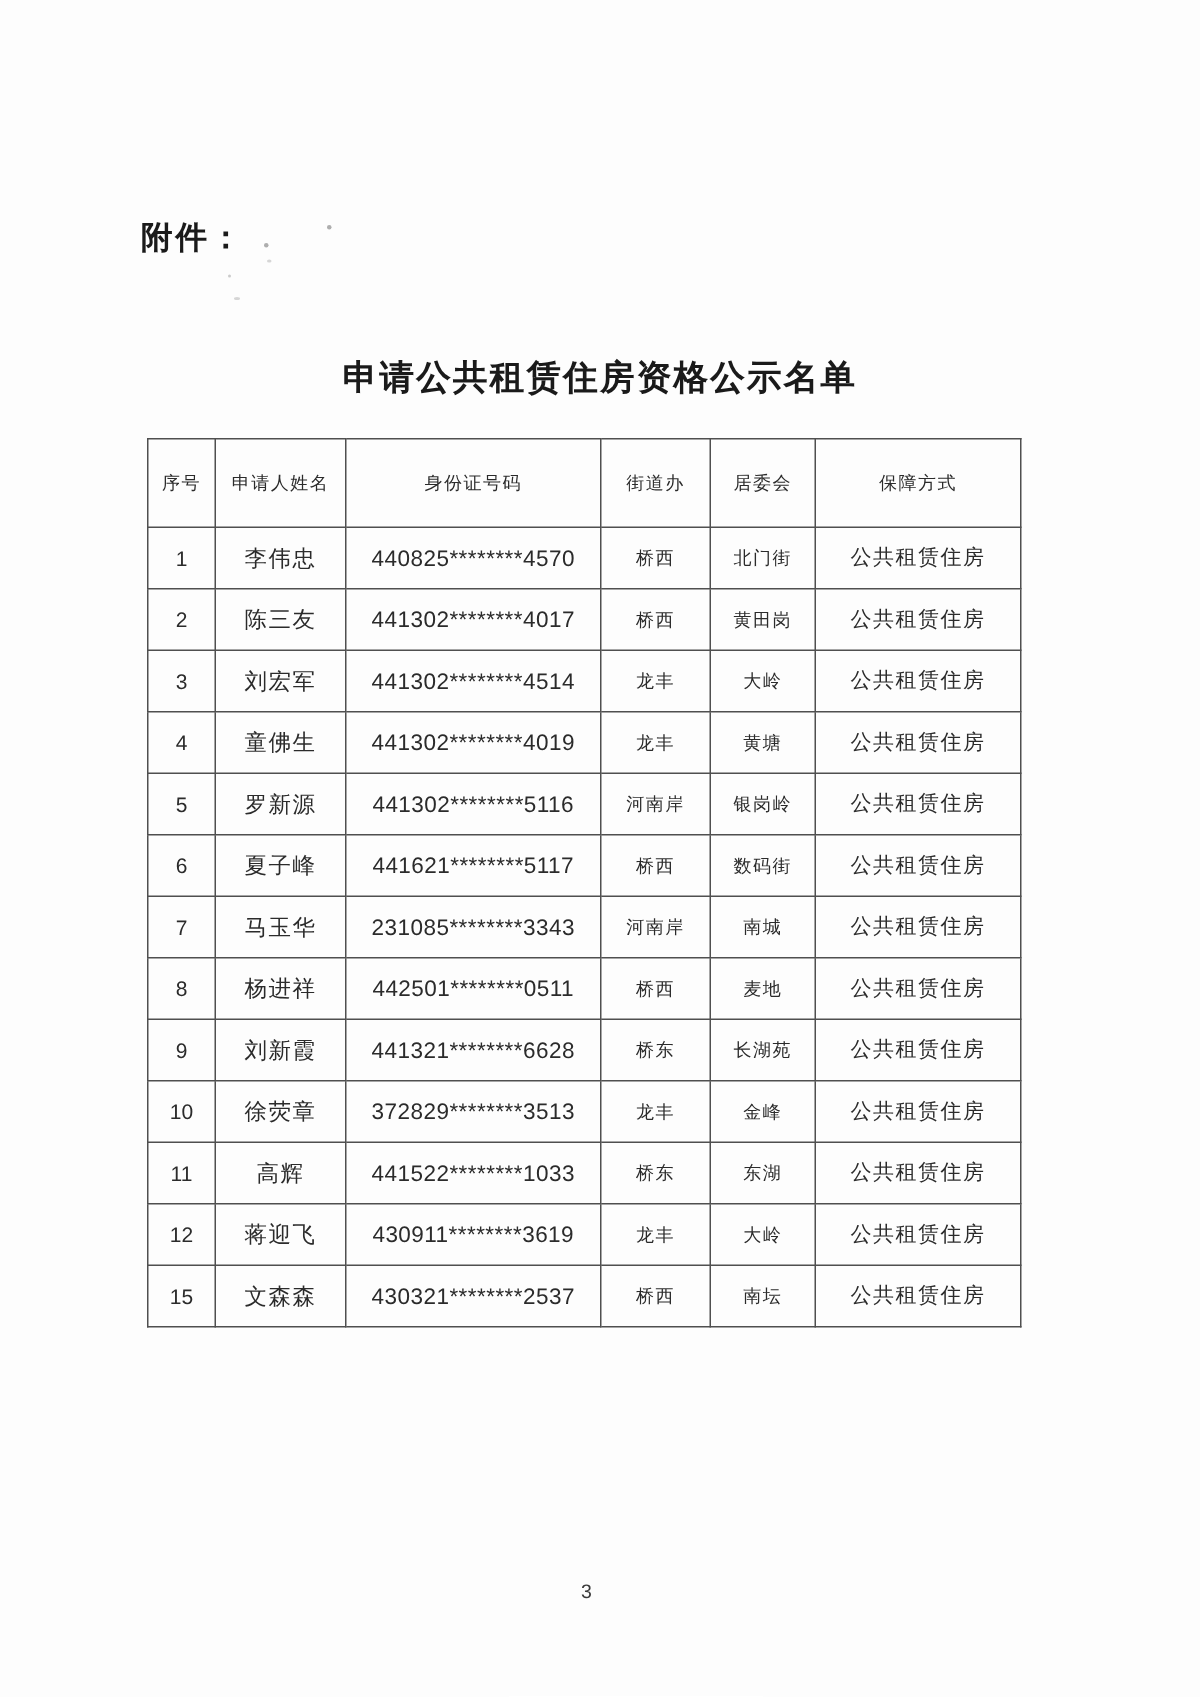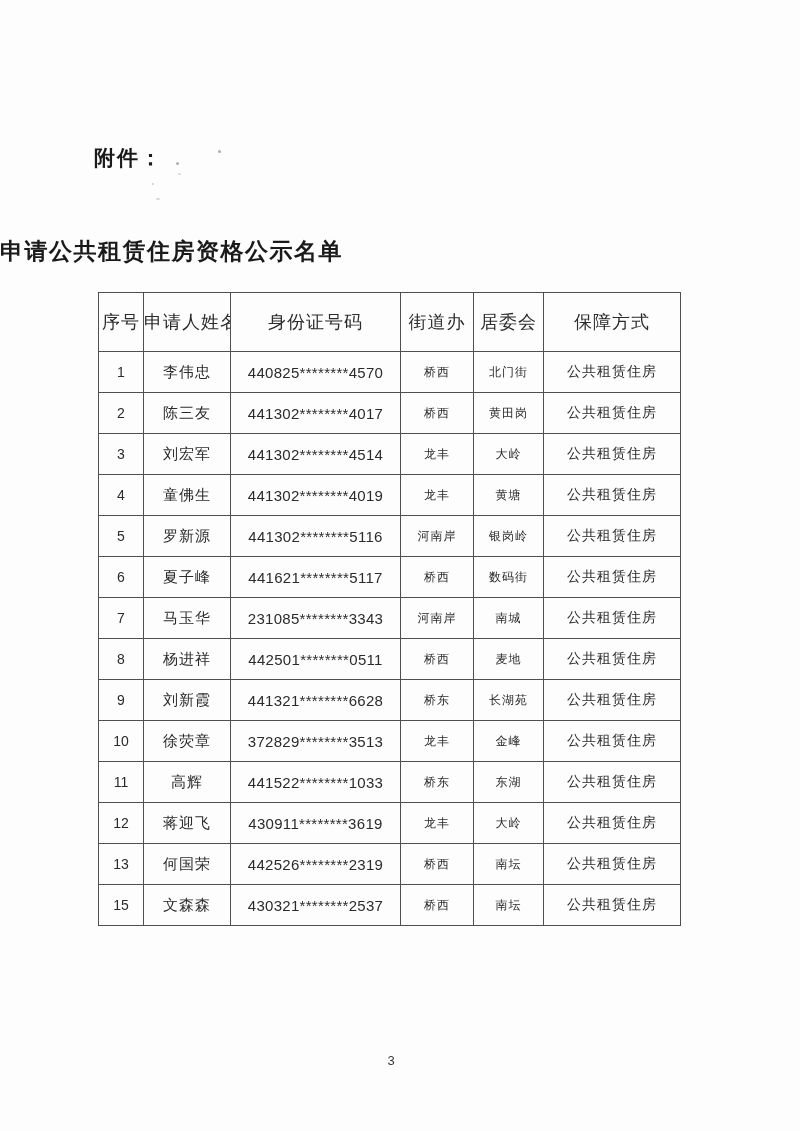--- a/index.html
+++ b/index.html
@@ -26,20 +26,21 @@
     font-size: 21px;
     font-weight: bold;
     color: var(--heading-ink);
     letter-spacing: 2px;
   }
   .doc-title {
     position: absolute;
     left: 0;
     top: 236px;
     width: 100%;
+    text-align: center;
     font-size: 23px;
     font-weight: bold;
     color: var(--heading-ink);
     letter-spacing: 1.5px;
   }
   table.applicant-table {
     position: absolute;
     left: 98px;
     top: 292px;
     width: 582px;
@@ -52,21 +53,21 @@
     text-align: center;
     vertical-align: middle;
     font-weight: normal;
     color: var(--ink);
     padding: 0;
     overflow: hidden;
     white-space: nowrap;
   }
   .applicant-table th {
     height: 59px;
-    font-size: 18px;
+    font-size: 12px;
     letter-spacing: 1px;
   }
   .applicant-table td {
     height: 41px;
     font-size: 15px;
     letter-spacing: 1px;
   }
   .applicant-table td.col0 {
     font-family: "Liberation Sans", sans-serif;
     font-size: 14px;
@@ -228,28 +229,20 @@
         </tr>
         <tr>
           <td class="col0">12</td>
           <td class="col1">蒋迎飞</td>
           <td class="col2">430911********3619</td>
           <td class="col3">龙丰</td>
           <td class="col4">大岭</td>
           <td class="col5">公共租赁住房</td>
         </tr>
         <tr>
-          <td class="col0">13</td>
-          <td class="col1">何国荣</td>
-          <td class="col2">442526********2319</td>
-          <td class="col3">桥西</td>
-          <td class="col4">南坛</td>
-          <td class="col5">公共租赁住房</td>
-        </tr>
-        <tr>
           <td class="col0">15</td>
           <td class="col1">文森森</td>
           <td class="col2">430321********2537</td>
           <td class="col3">桥西</td>
           <td class="col4">南坛</td>
           <td class="col5">公共租赁住房</td>
         </tr>
       </tbody>
   </table>
 

